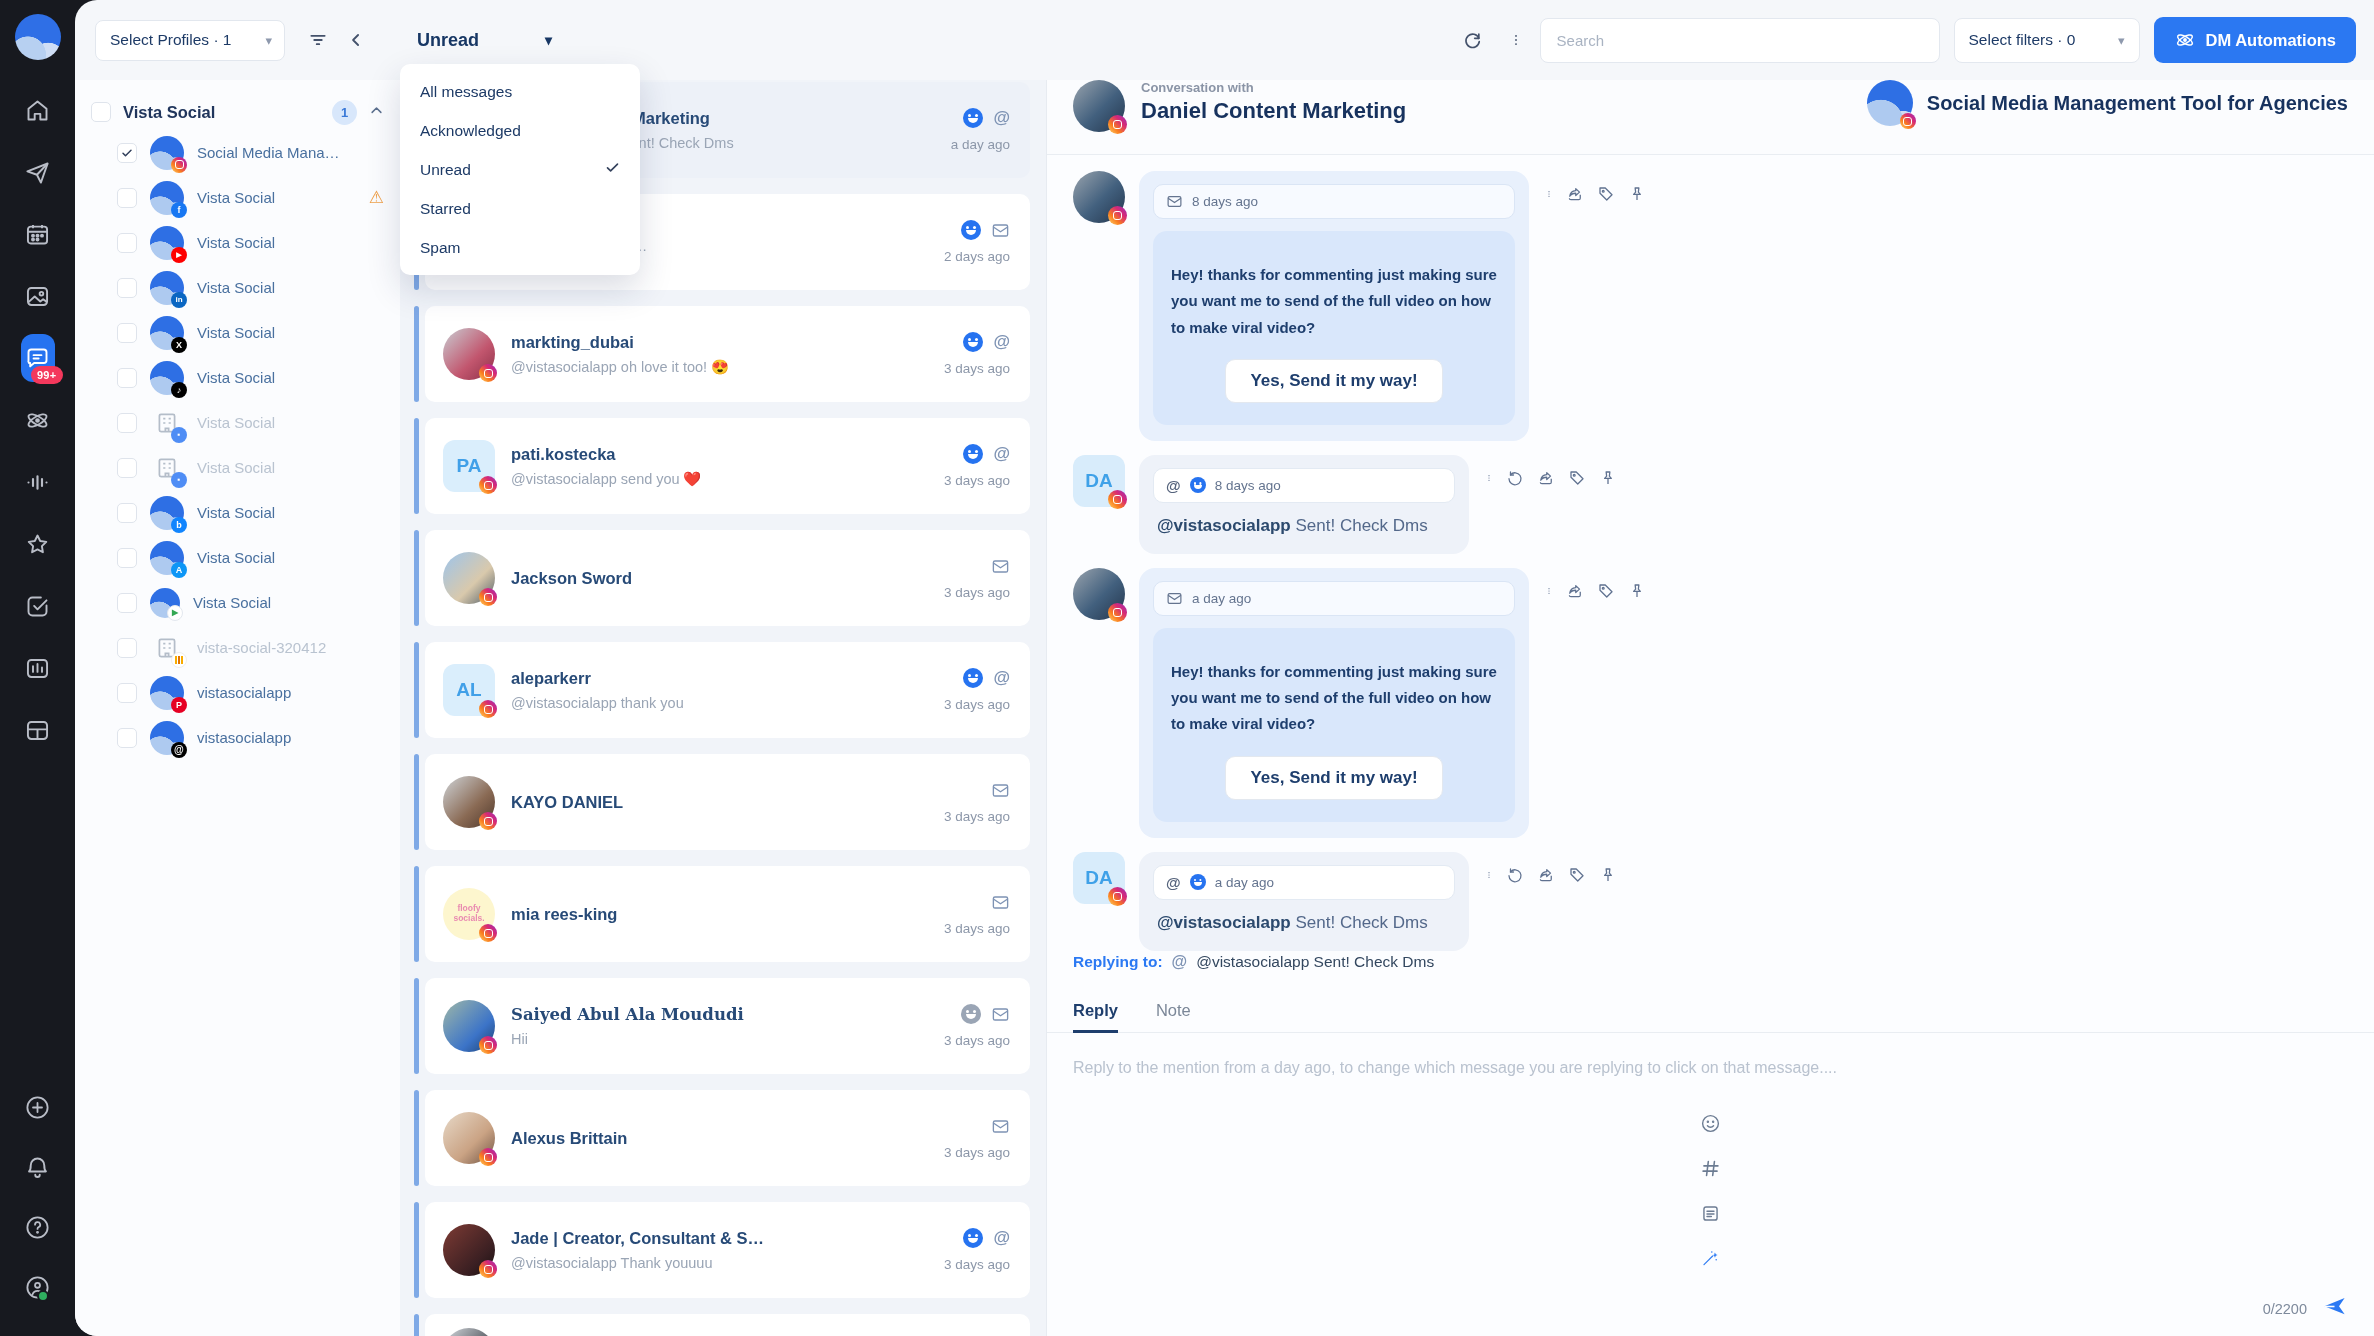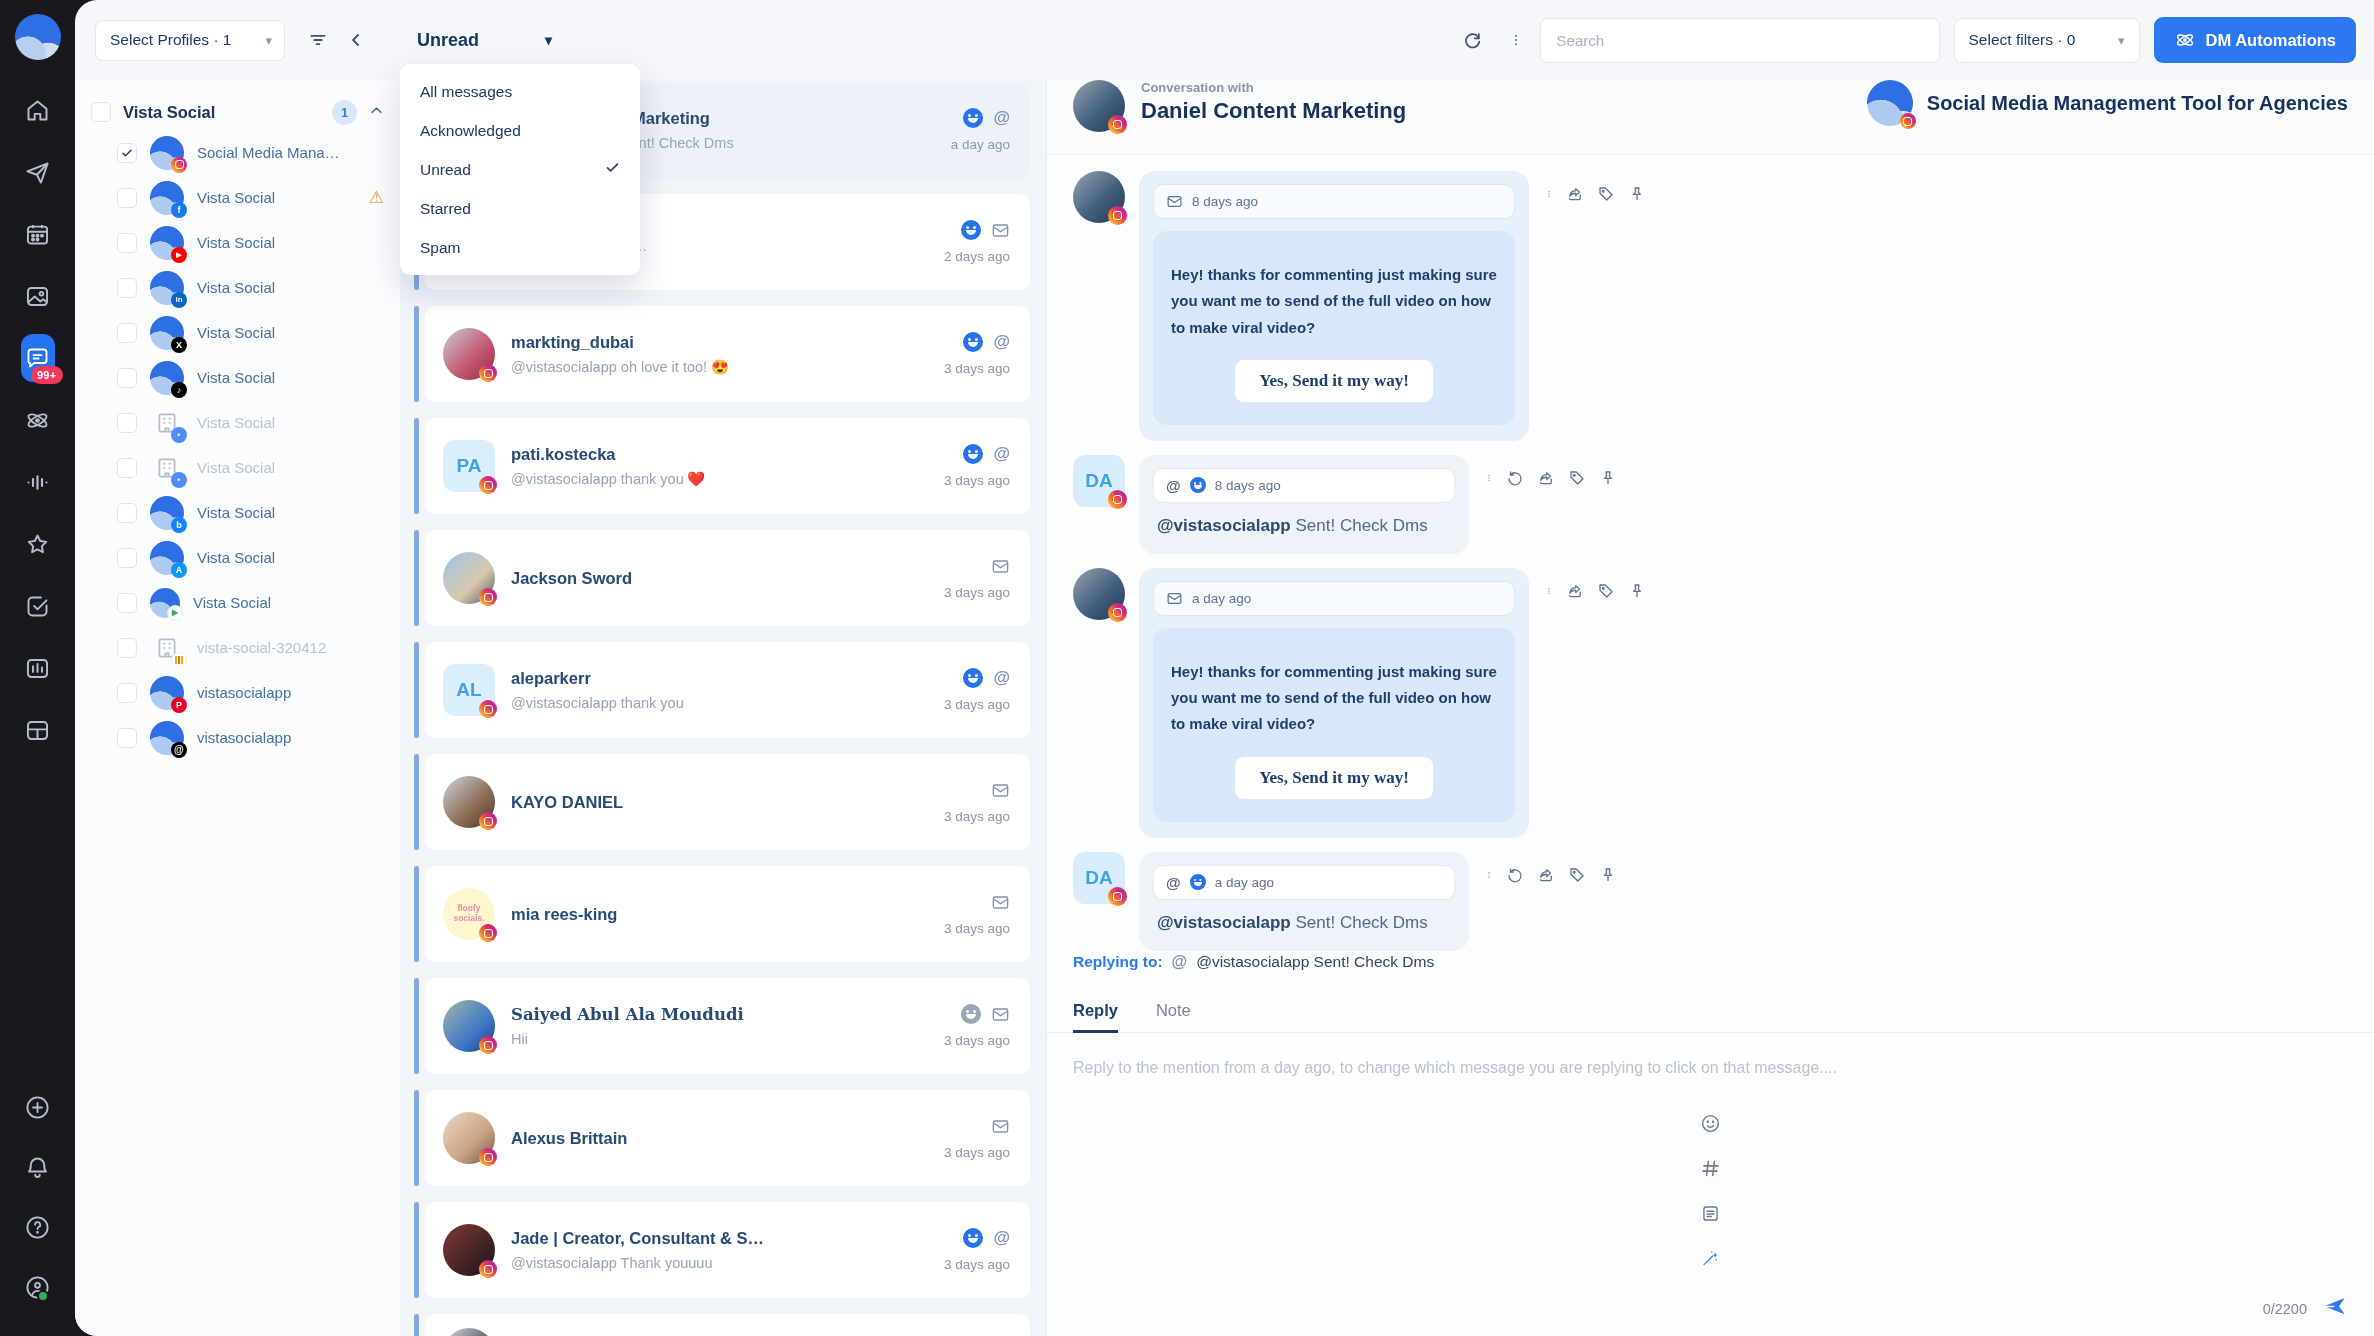--- a/index.html
+++ b/index.html
@@ -124,21 +124,21 @@
   .bubble { background:#e8f0fc; border-radius:16px; padding:13px 14px 16px 14px; width:390px; }
   .bubble.reply { background:#eef2f9; width:330px; padding-bottom:18px; }
   .pill { display:flex; align-items:center; gap:9px; background:#f7faff; border:1px solid #dae5f5; border-radius:10px; padding:8px 12px; color:#64748f; font-size:13.5px; }
   .bubble.reply .pill { background:#fff; border-color:#e3eaf3; }
   .pill svg { width:17px; height:17px; color:#64748f; }
   .pill .smiley { width:16px; height:16px; }
   .pill .smiley::before { left:4px; top:5px; width:2.4px; height:2.4px; box-shadow:5.4px 0 0 #fff; }
   .pill .smiley::after { left:4px; top:8px; width:8px; height:4px; }
   .pill .at-glyph { font-size:15px; color:#55637c; }
   .inner { margin-top:12px; background:#d9e7fb; border-radius:14px; padding:31px 18px 20px 18px; color:#1e3e6d; font-size:15px; font-weight:bold; line-height:1.75; }
-  .inner-btn { display:block; margin:18px auto 2px auto; background:#fff; border:1px solid #e3e8ef; border-radius:10px; padding:11px 24px; color:#1e3e6d; font-size:17px; font-weight:bold; font-family:Liberation Serif, serif; }
+  .inner-btn { display:block; margin:18px auto 2px auto; background:#fff; border:1px solid #e3e8ef; border-radius:10px; padding:11px 24px; color:#1e3e6d; font-size:17px; font-weight:bold; font-family:Liberation Sans, sans-serif; }
   .reply-text { margin-top:13px; font-size:17px; padding-left:4px; }
   .reply-text .handle { color:#2c4a6e; font-weight:bold; }
   .reply-text .rest { color:#53688a; }
   .msg-actions { display:flex; gap:13px; margin:14px 0 0 16px; color:#5f7190; }
   .msg-actions svg { width:18px; height:18px; }
 
   
   .composer { flex:none; padding:0 26px 12px 26px; }
   .replying { display:flex; align-items:center; gap:9px; font-size:15.5px; }
   .replying .lab { color:#2b79f3; font-weight:bold; }
@@ -524,21 +524,21 @@
 
       <div class="card">
         <div class="card-bar"></div>
         <div class="card-body">
           <span class="card-avatar sq">
               <span>PA</span>
               <span class="net net-instagram"></span>
             </span>
           <div class="c-main">
             <div class="c-name">pati.kostecka</div>
-            <div class="c-sub">@vistasocialapp thank you ❤️</div>
+            <div class="c-sub">@vistasocialapp send you ❤️</div>
           </div>
           <div class="c-right">
             <div class="c-icons">
                 <span class="smiley"></span>
                 <span class="at-glyph">@</span>
               </div>
             <div class="c-time">3 days ago</div>
           </div>
         </div>
       </div>

